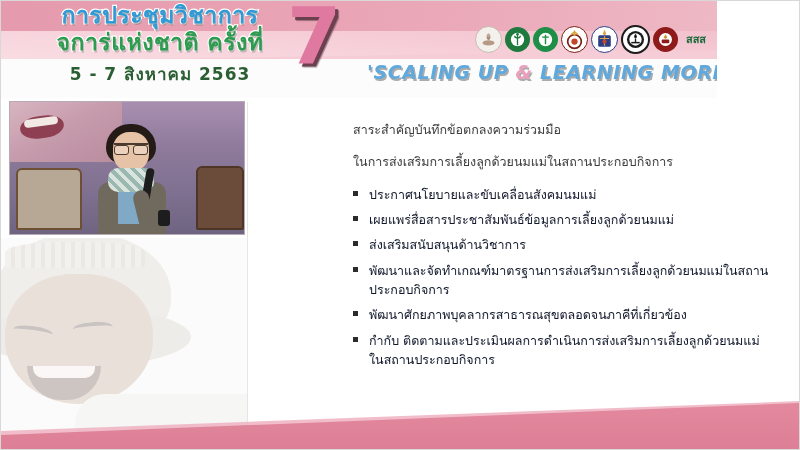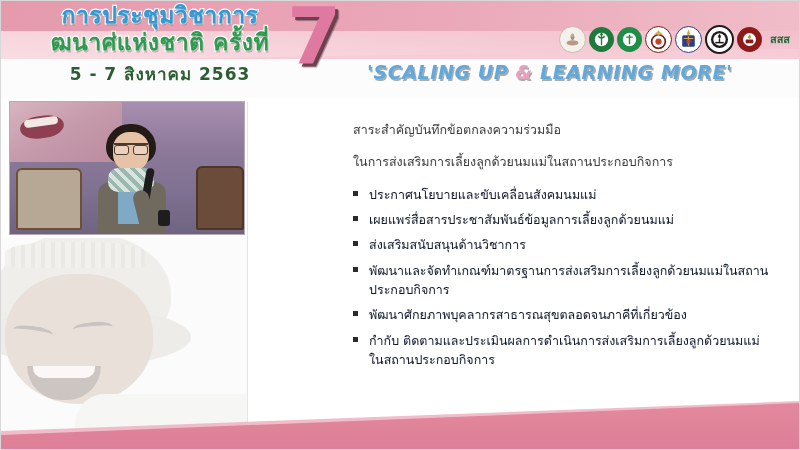--- a/index.html
+++ b/index.html
@@ -9,21 +9,21 @@
     position:relative;
     width:800px;height:450px;
     overflow:hidden;
     background:#ffffff;
     border:1px solid #d8d8d8;
     box-sizing:border-box;
   }
 
   
   .header{
-    position:absolute;left:0;top:0;width:800px;height:97px;
+    position:absolute;left:0;top:0;width:716px;height:97px;
     background:#ffffff;
     overflow:hidden;
   }
   .band-dark{
     position:absolute;left:0;top:0;width:800px;height:30px;
     background:#e9a3b4;
   }
   .band-dark:after{
     content:"";position:absolute;left:0;top:0;width:800px;height:30px;
     background:linear-gradient(100deg,#e59aad 0%,#eaa8b8 55%,#f0bdc9 100%);
@@ -319,21 +319,21 @@
 <div class="slide">
 
   <div class="header">
     <div class="band-dark"></div>
     <div class="band-light"></div>
     <div class="band-slant"></div>
     <div class="band-white"></div>
 
     <div class="title-block">
       <div class="title-line1">การประชุมวิชาการ</div>
-      <div class="title-line2">ฒนาศ่แห่งชาติ ครั้งที่</div>
+      <div class="title-line2">จการ่แห่งชาติ ครั้งที่</div>
       <div class="title-date">5 - 7 สิงหาคม 2563</div>
     </div>
 
     <div class="big-seven">7</div>
 
     <div class="tagline"><span>'SCALING UP </span><span class="amp">&amp;</span><span> LEARNING MORE'</span></div>
 
     <div class="logo-strip">
       <div class="logo logo-1">
         <svg width="17" height="17" viewBox="0 0 20 20" aria-hidden="true">

